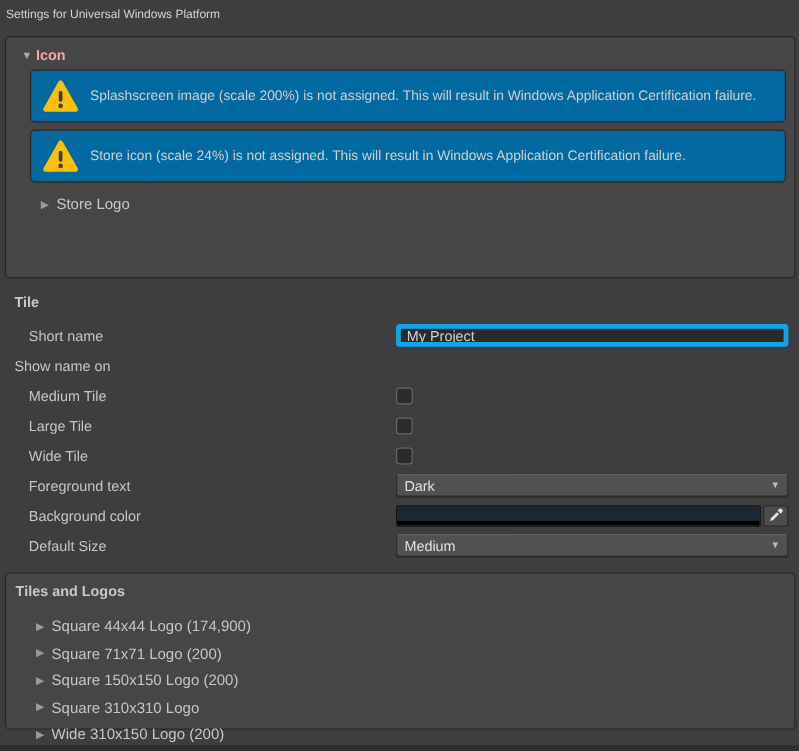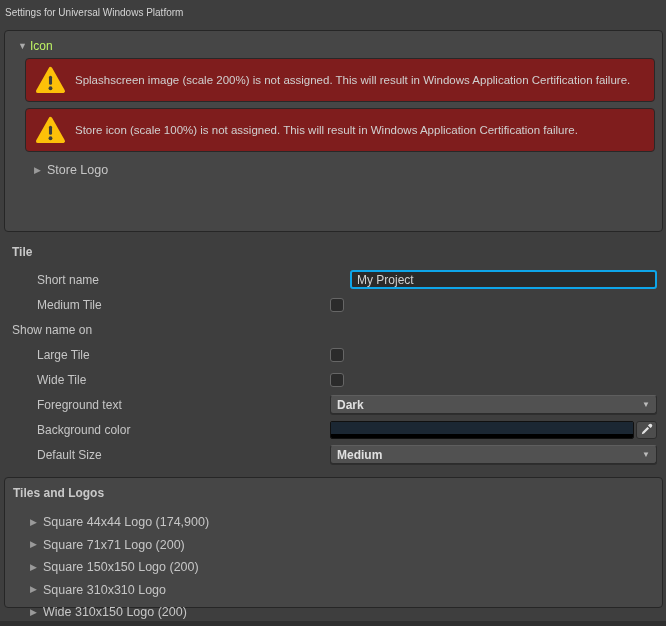--- a/index.html
+++ b/index.html
@@ -34,27 +34,27 @@
   .foldout-header {
     display:flex; align-items:center;
     padding:8px 0 5px 13px;
     height:27px;
   }
   .tri {
     font-size:9px; color:#9a9a9a; width:12px; flex:0 0 12px;
     line-height:1;
   }
   .tri.down { color:#ababab; }
-  .bold-label { font-weight:normal; font-size:12px; color:#bef264;text-align:right; }
+  .bold-label { font-weight:bold; font-size:12px; color:#fca5a5;text-align:right; }
 
   .helpbox {
     display:flex; align-items:center;
     margin:0 7px 6px 20px;
     height:44px;
-    background:#7f1d1d;
+    background:#0369a1;
     border:1px solid #282828;
     border-radius:4px;
     padding:3px 10px 3px 6px;
   }
   .warn-icon { width:31px; height:29px; flex:0 0 31px; margin:0 9px 0 3px; }
   .warn-text {
     font-size:11.5px; line-height:1.45; color:#d0d0d0;
   }
   .foldout-row {
     display:flex; align-items:center;
@@ -69,59 +69,57 @@
     margin:13px 0 0 12px;
     height:18px;
     font-weight:bold; font-size:12px; color:#c9c9c9;
   }
   .row {
     display:flex; align-items:center;
     height:25px;
   }
   .row .lbl {
     width:330px; flex:0 0 330px;
-    padding-left:37px;
+    padding-left:24px;
     font-size:12px; color:#c6c6c6;
   }
   .row .lbl.no-indent { padding-left:12px; }
   .row .ctrl {
     flex:1; margin-right:9px;
     display:flex; align-items:center;
   }
 
   .textfield {
     width:100%; height:19px;
     background:#2a2a2a;
-    border:2px solid #0ea5e9;
+    border:4px solid #0ea5e9;
     border-radius:3px;
     color:#d2d2d2;
     font-size:12px;
     font-family:"Liberation Sans", sans-serif;
     padding:0 5px;
     outline:none;
-    margin-left:20px;
   }
   .checkbox {
     width:14px; height:14px;
     background:#2b2b2b;
     border:1px solid #666666;
     border-radius:3px;
   }
   .dropdown {
     position:relative;
     width:100%; height:19px;
     background:#515151;
     border:1px solid #2c2c2c;
     border-top-color:#5e5e5e;
     border-radius:3px;
     font-size:12px; color:#e0e0e0;
     display:flex; align-items:center;
     padding:0 6px;
     box-shadow:0 1px 0 rgba(0,0,0,0.25);
-    font-weight:bold;
   }
   .dropdown .arrow {
     position:absolute; right:6px; top:4px;
     font-size:8px; color:#bbbbbb;
   }
   .color-field {
     display:flex; align-items:stretch; width:100%; height:18px; gap:2px;
   }
   .swatch {
     flex:1;
@@ -162,48 +160,48 @@
       </svg>
       <div class="warn-text">Splashscreen image (scale 200%) is not assigned. This will result in Windows Application Certification failure.</div>
     </div>
 
     <div class="helpbox">
       <svg class="warn-icon" viewBox="0 0 32 30">
         <path d="M16 3 L29 26 H3 Z" fill="#fdc009" stroke="#fdc009" stroke-width="4" stroke-linejoin="round"></path>
         <rect x="14.4" y="10" width="3.2" height="9.5" rx="1.6" fill="#3c3c3c"></rect>
         <circle cx="16" cy="23" r="2" fill="#3c3c3c"></circle>
       </svg>
-      <div class="warn-text">Store icon (scale 100%) is not assigned. This will result in Windows Application Certification failure.</div>
+      <div class="warn-text">Store icon (scale 24%) is not assigned. This will result in Windows Application Certification failure.</div>
     </div>
 
 
     <div class="foldout-row">
       <span class="tri">▶</span>
       <span>Store Logo</span>
     </div>
   </div>
 
   <div class="hdr">Tile</div>
 
   <div class="row" style="margin-top:4px;">
     <span class="lbl">Short name</span>
     <span class="ctrl">
       <input class="textfield" type="text" value="My Project" style="">
     </span>
   </div>
 
   <div class="row">
+    <span class="lbl no-indent">Show name on</span>
+  </div>
+
+  <div class="row">
     <span class="lbl">Medium Tile</span>
     <span class="ctrl">
         <span class="checkbox"></span>
       </span>
-  </div>
-
-  <div class="row">
-    <span class="lbl no-indent">Show name on</span>
   </div>
   <div class="row">
     <span class="lbl">Large Tile</span>
     <span class="ctrl">
         <span class="checkbox"></span>
       </span>
   </div>
   <div class="row">
     <span class="lbl">Wide Tile</span>
     <span class="ctrl">

